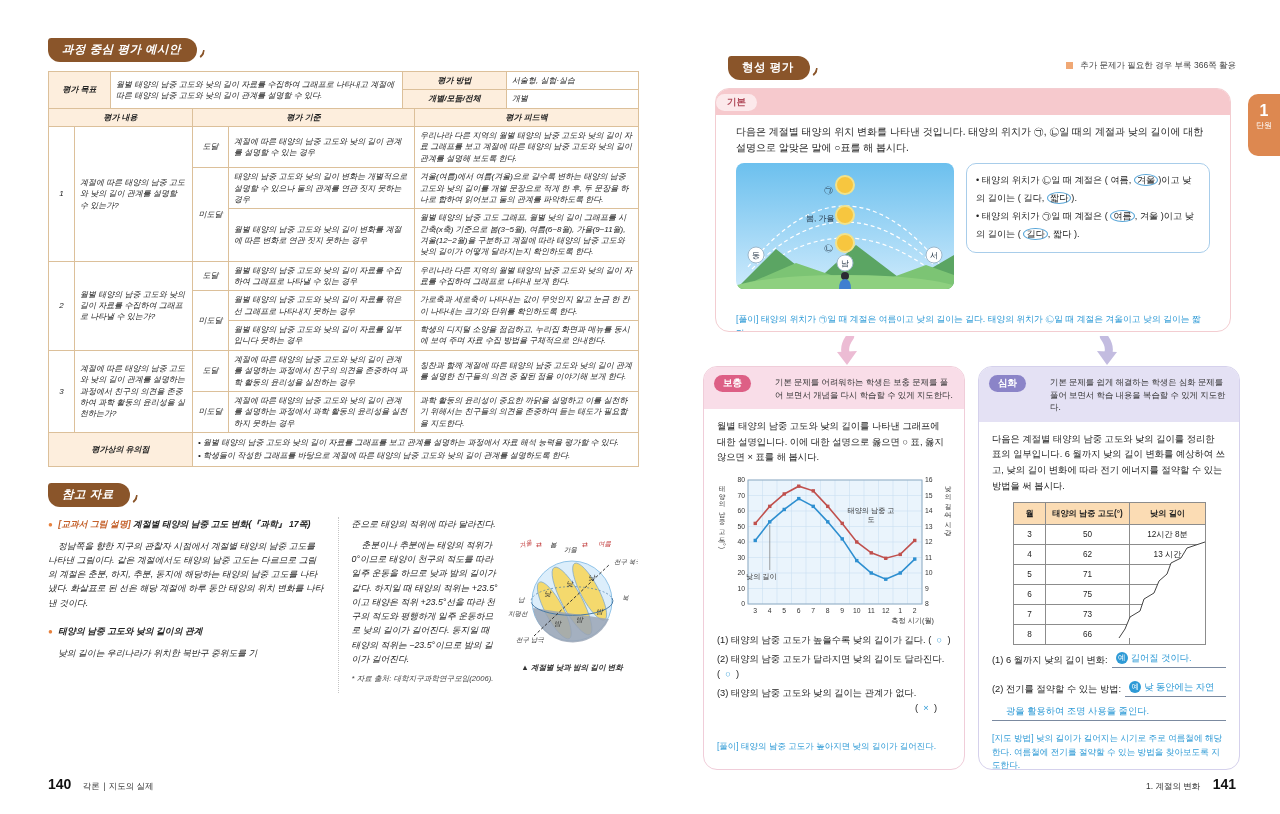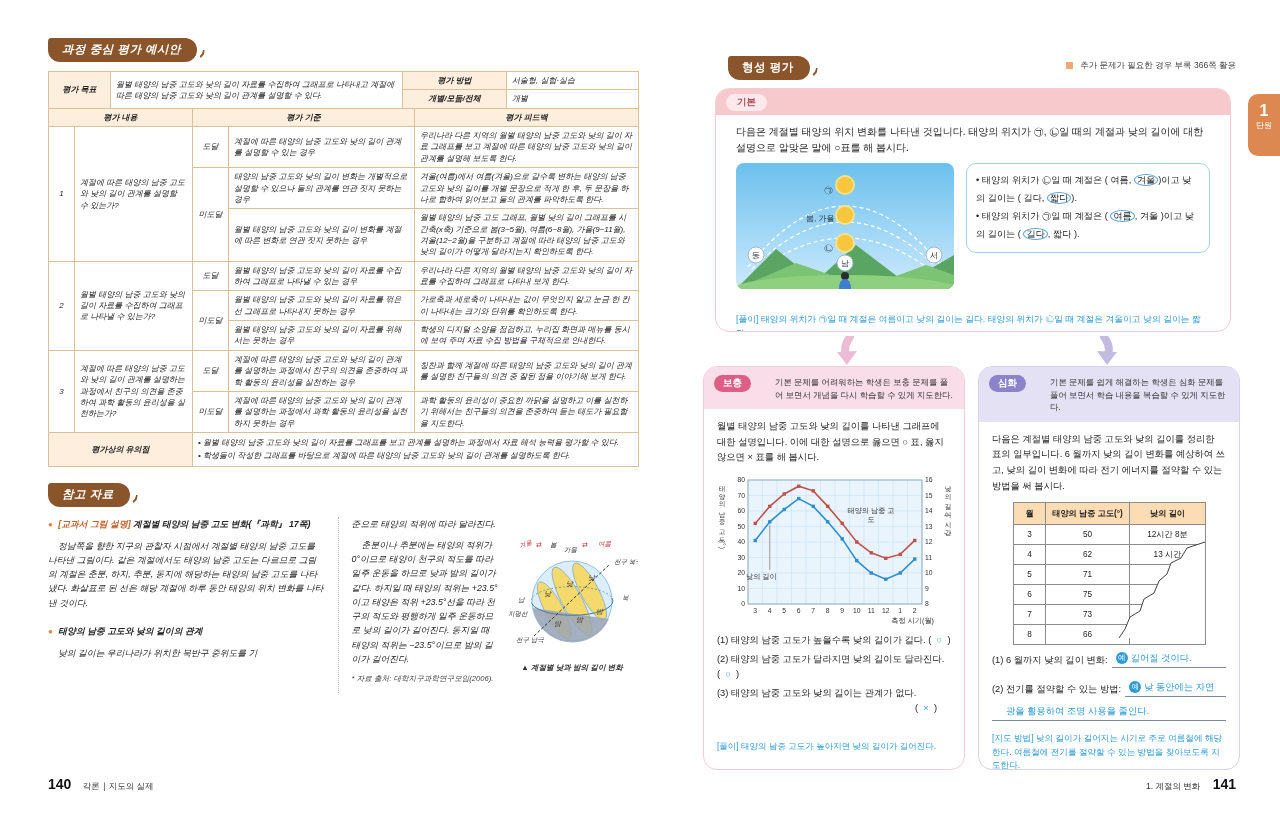--- a/index.html
+++ b/index.html
@@ -40,21 +40,21 @@
   .rp-ribbon{position:absolute;left:728px;top:56px;}
   .rp-note{position:absolute;right:44px;top:60px;font-size:8.5px;color:#444;}
   .rp-note .sq{display:inline-block;width:7px;height:7px;background:#f0a875;margin-right:5px;vertical-align:-1px;}
   .unit-tab{position:absolute;left:1248px;top:94px;width:32px;height:62px;background:#dd8850;
             border-radius:10px 0 0 10px;color:#fff;text-align:center;padding-top:9px;box-sizing:border-box;}
   .unit-tab .n{font-size:16px;font-weight:bold;line-height:1;}
   .unit-tab .l{font-size:8px;margin-top:1px;}
   
   .basic-box{position:absolute;left:715px;top:88px;width:516px;height:244px;border:1.5px solid #f3cdd1;
              border-radius:14px;background:#fff;overflow:hidden;box-sizing:border-box;}
-  .basic-head{height:26px;background:#f6c9cd;display:flex;align-items:center;padding-left:10px;}
+  .basic-head{height:26px;background:#f6c9cd;display:flex;align-items:center;}
   .badge-basic{background:#fce9eb;color:#b04a5a;font-weight:bold;font-size:9.5px;border-radius:10px;padding:2px 11px;}
   .basic-body{padding:9px 20px 0 20px;}
   .prompt{font-size:10px;line-height:1.62;color:#222;}
   .basic-row{display:flex;gap:12px;margin-top:7px;align-items:flex-start;}
   .sunfig{border-radius:8px;overflow:hidden;flex:none;}
   .ansbox{width:252px;border:1.5px solid #a8cdea;border-radius:10px;padding:8px 9px;font-size:9.2px;line-height:1.95;color:#222;box-sizing:border-box;}
   .circled{border:1.4px solid #58a6d8;border-radius:50%;padding:0 2px;}
   .sol{color:#2e9ad6;font-size:8.8px;line-height:1.55;margin-top:24px;}
   
   .flow-arrow{position:absolute;top:336px;}
@@ -167,21 +167,21 @@
             <td class="c" rowspan="1">도달</td>
             <td>월별 태양의 남중 고도와 낮의 길이 자료를 수집하여 그래프로 나타낼 수 있는 경우</td>
             <td>우리나라 다른 지역의 월별 태양의 남중 고도와 낮의 길이 자료를 수집하여 그래프로 나타내 보게 한다.</td>
           </tr>
           <tr>
             <td class="c" rowspan="2">미도달</td>
             <td>월별 태양의 남중 고도와 낮의 길이 자료를 꺾은선 그래프로 나타내지 못하는 경우</td>
             <td>가로축과 세로축이 나타내는 값이 무엇인지 알고 눈금 한 칸이 나타내는 크기와 단위를 확인하도록 한다.</td>
           </tr>
           <tr>
-            <td>월별 태양의 남중 고도와 낮의 길이 자료를 위해서는 못하는 경우</td>
+            <td>월별 태양의 남중 고도와 낮의 길이 자료를 일부입니다 못하는 경우</td>
             <td>학생의 디지털 소양을 점검하고, 누리집 화면과 메뉴를 동시에 보여 주며 자료 수집 방법을 구체적으로 안내한다.</td>
           </tr>
           <tr>
             <td class="c" rowspan="2">3</td>
             <td rowspan="2">계절에 따른 태양의 남중 고도와 낮의 길이 관계를 설명하는 과정에서 친구의 의견을 존중하여 과학 활동의 윤리성을 실천하는가?</td>
             <td class="c" rowspan="1">도달</td>
             <td>계절에 따른 태양의 남중 고도와 낮의 길이 관계를 설명하는 과정에서 친구의 의견을 존중하여 과학 활동의 윤리성을 실천하는 경우</td>
             <td>칭찬과 함께 계절에 따른 태양의 남중 고도와 낮의 길이 관계를 설명한 친구들의 의견 중 잘된 점을 이야기해 보게 한다.</td>
           </tr>
           <tr>

